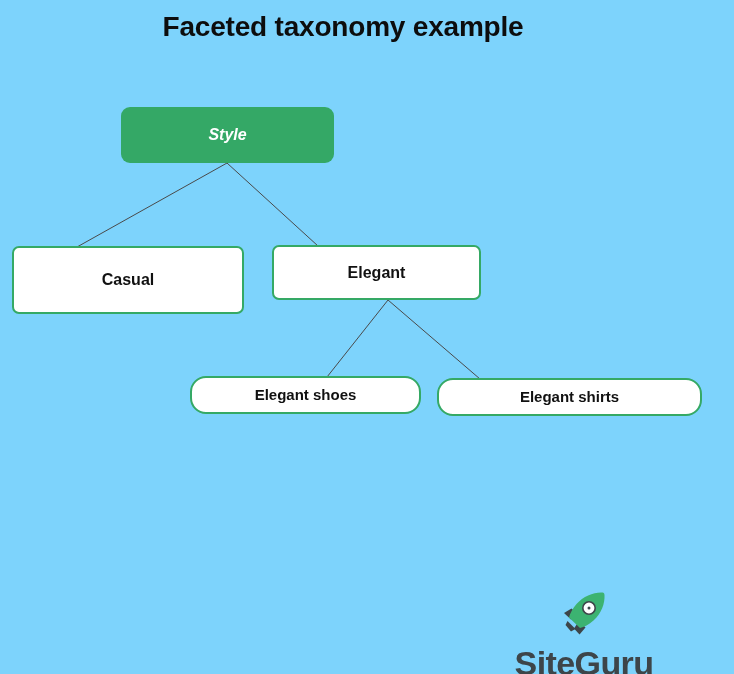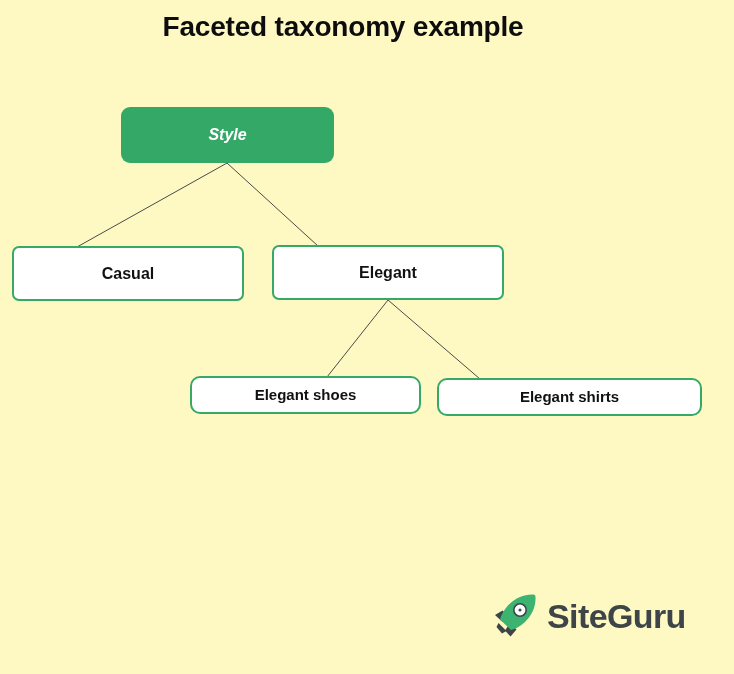--- a/index.html
+++ b/index.html
@@ -11,21 +11,21 @@
     width: 734px;
     height: 674px;
     background: #ffffff;
     font-family: "Liberation Sans", sans-serif;
     overflow: hidden;
   }
   #canvas {
     position: relative;
     width: 734px;
     height: 674px;
-    background: #fef9c3;
+    background: #7dd3fc;
   }
 
   
   .page-title {
     position: absolute;
     left: 0;
     top: 11px;
     width: 686px;
     text-align: center;
     font-size: 28px;
@@ -66,39 +66,40 @@
     border-radius: 9px;
     font-style: italic;
   }
   .node-branch,
   .node-leaf {
     background: #ffffff;
     color: #111111;
     border: 2.5px solid #35a965;
   }
   .node-branch { font-size: 16px; }
-  .node-leaf   { font-size: 15px; border-width: 2.5px; border-radius: 10px; }
+  .node-leaf   { font-size: 15px; border-width: 2.5px; border-radius: 16px; }
 
   
   #node-style         { left: 121px; top: 107px; width: 213px; height: 56px; }
-  #node-casual        { left: 12px;  top: 246px; width: 232px; height: 55px; }
-  #node-elegant       { left: 272px; top: 245px; width: 232px; height: 55px; }
+  #node-casual        { left: 12px;  top: 246px; width: 232px; height: 68px; }
+  #node-elegant       { left: 272px; top: 245px; width: 209px; height: 55px; }
   #node-elegant-shoes { left: 190px; top: 376px; width: 231px; height: 38px; }
   #node-elegant-shirts{ left: 437px; top: 378px; width: 265px; height: 38px; }
 
   
   #logo {
     position: absolute;
     left: 489px;
     top: 588px;
     width: 190px;
     height: 56px;
     display: flex;
     align-items: center;
     gap: 6px;
+    flex-direction: column;
   }
   #logo-mark {
     width: 52px;
     height: 52px;
     flex: 0 0 auto;
   }
   #logo-wordmark {
     font-size: 34px;
     font-weight: bold;
     color: #3d4549;

